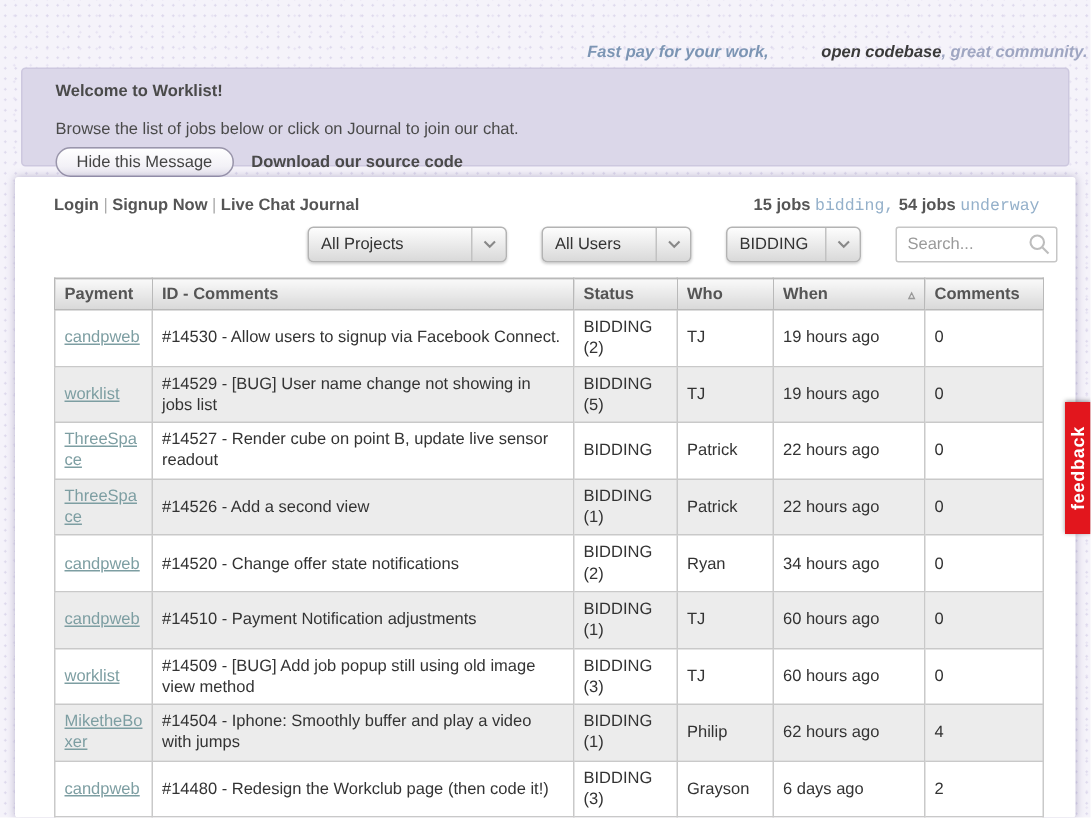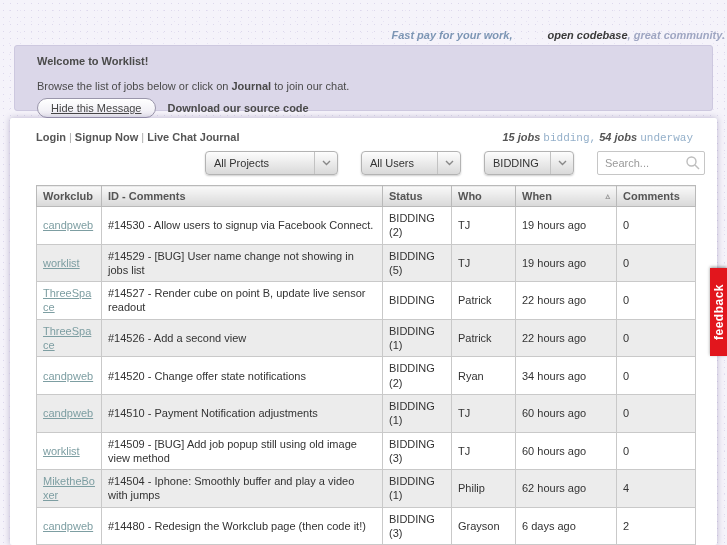--- a/index.html
+++ b/index.html
@@ -18,34 +18,34 @@
   .tagline{position:absolute;top:29px;right:2px;font-size:11px;font-style:italic;font-weight:bold;white-space:nowrap;}
   .tagline .t1{color:#7c95b4;}
   .tagline .t2{color:#3a3a3a;margin-left:32px;}
   .tagline .t3{color:#9fa6c2;}
   
   .welcome{position:absolute;left:14px;top:45px;width:699px;height:66px;
     background:#dbd7e9;border:1px solid #cdc8df;border-radius:3px;box-sizing:border-box;
     padding:9px 22px;color:#4a4a4a;font-size:11px;}
   .welcome .w-title{font-weight:bold;margin-bottom:13px;}
   .welcome .w-body{margin-bottom:6px;}
-  .welcome .w-body b{font-weight:bold;}
+  .welcome .w-body b{font-weight:normal;}
   .w-actions{display:flex;align-items:center;gap:12px;}
   .hide-btn{display:inline-block;background:linear-gradient(#ffffff,#eceaf2);border:1px solid #9a96ab;
-    border-radius:11px;padding:3px 13px;font-size:11px;color:#444;font-family:inherit;text-decoration:underline;}
+    border-radius:11px;padding:3px 13px;font-size:11px;color:#444;font-family:inherit;}
   .dl-link{font-weight:bold;color:#4a4a4a;text-decoration:none;font-size:11px;}
   
   .panel{position:absolute;left:10px;top:118px;width:707px;height:427px;background:#fff;
     box-shadow:0 0 6px rgba(110,100,150,.45);border-radius:2px;}
   
   .nav-row{position:absolute;left:36px;top:131px;font-size:11px;font-weight:bold;color:#555;}
   .nav-row a{color:#555;text-decoration:none;margin-top:20px;}
   .nav-row .sep{color:#aaa;font-weight:normal;padding:0 3px;}
   .stats{position:absolute;right:34px;top:131px;font-size:11px;white-space:nowrap;}
-  .stats .n{font-weight:bold;color:#555;font-style:italic;}
+  .stats .n{font-weight:bold;color:#555;}
   .stats .lnk{color:#94b0ca;text-decoration:none;font-family:Liberation Mono, monospace;}
   
   .filterbar{position:absolute;left:205px;top:151px;display:flex;align-items:flex-end;gap:23px;}
   .dropdown{display:inline-flex;align-items:center;justify-content:space-between;height:24px;
     background:linear-gradient(#fdfdfd,#d9d9d9);border:1px solid #b3b3b3;border-radius:4px;
     box-shadow:0 1px 2px rgba(0,0,0,.2);font-size:11px;color:#333;box-sizing:border-box;}
   .dropdown .dd-label{padding:0 8px;white-space:nowrap;}
   .dropdown .chev{width:22px;align-self:stretch;display:flex;align-items:center;justify-content:center;
     border-left:1px solid #c2c2c2;color:#888;}
   .dd-projects{width:133px;}
@@ -145,21 +145,21 @@
   <colgroup>
     <col style="width:65px">
       <col style="width:281px">
       <col style="width:69px">
     <col style="width:64px">
       <col style="width:101px">
       <col style="width:79px">
   </colgroup>
   <thead>
       <tr>
-        <th>Workclub</th>
+        <th>Payment</th>
         <th>ID - Comments</th>
         <th>Status</th>
         <th>Who</th>
         <th>When<span class="sort-arrow">▵</span></th>
         <th>Comments</th>
       </tr>
     </thead>
   <tbody>
       <tr>
         <td><a class="proj-link">candpweb</a></td>

